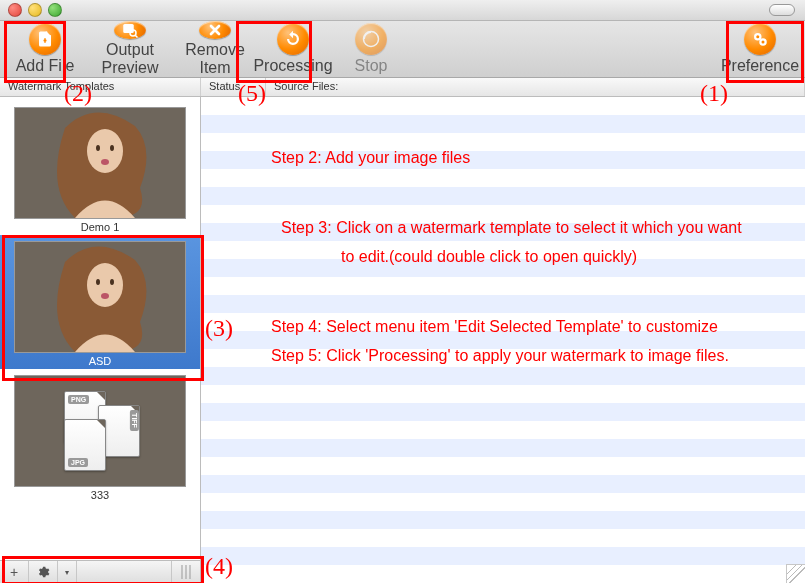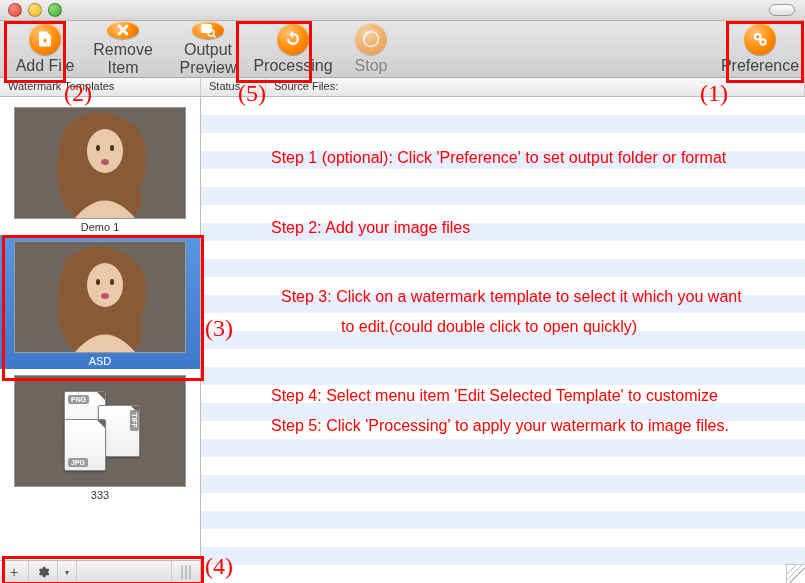--- a/index.html
+++ b/index.html
@@ -300,38 +300,38 @@
       <div class="tb-icon">
         <svg width="18" height="18" viewBox="0 0 24 24">
             <path d="M14 2H6a2 2 0 0 0-2 2v16a2 2 0 0 0 2 2h12a2 2 0 0 0 2-2V8z"></path>
             <path d="M14 2v6h6" fill="none" stroke="#fff" stroke-width="2"></path>
             <path d="M10 13h4v2h-4zM11 11h2v6h-2z" fill="#ff8a00"></path>
           </svg>
       </div>
       <span class="tb-label">Add File</span>
     </div>
 
-    <div class="toolbtn">
-      <div class="tb-icon">
-        <svg width="16" height="16" viewBox="0 0 24 24">
-            <path d="M18 6L6 18M6 6l12 12" stroke="#fff" stroke-width="4" stroke-linecap="round" fill="none"></path>
-          </svg>
-      </div>
-      <span class="tb-label">Remove Item</span>
-    </div>
-
     <div class="toolbtn wide">
       <div class="tb-icon">
         <svg width="18" height="18" viewBox="0 0 24 24">
             <rect x="3" y="4" width="14" height="12" rx="2" fill="#fff"></rect>
             <circle cx="16" cy="16" r="4" fill="none" stroke="#fff" stroke-width="2"></circle>
             <path d="M19 19l3 3" stroke="#fff" stroke-width="2"></path>
           </svg>
       </div>
       <span class="tb-label">Output Preview</span>
+    </div>
+
+    <div class="toolbtn">
+      <div class="tb-icon">
+        <svg width="16" height="16" viewBox="0 0 24 24">
+            <path d="M18 6L6 18M6 6l12 12" stroke="#fff" stroke-width="4" stroke-linecap="round" fill="none"></path>
+          </svg>
+      </div>
+      <span class="tb-label">Remove Item</span>
     </div>
 
     <div class="toolbtn">
       <div class="tb-icon">
         <svg width="18" height="18" viewBox="0 0 24 24">
             <path d="M12 4V1L7 6l5 5V7a5 5 0 1 1-5 5H4a8 8 0 1 0 8-8z" fill="#fff"></path>
           </svg>
       </div>
       <span class="tb-label">Processing</span>
     </div>
@@ -436,21 +436,20 @@
           <svg width="10" height="14" viewBox="0 0 10 14">
               <path d="M1 0v14M5 0v14M9 0v14" stroke="#999" stroke-width="1"></path>
             </svg>
         </div>
       </div>
     </div>
 
     <div class="main">
       <div class="stripes"></div>
       <div class="steps">
-        <p>Step 1 (optional): Click 'Preference' to set output folder or format</p>
         <p>Step 2: Add your image files</p>
         <p style="margin-bottom:8px;padding-left:10px">Step 3: Click on a watermark template to select it which you want</p>
         <p style="padding-left:70px">to edit.(could double click to open quickly)</p>
         <p style="margin-bottom:8px">Step 4: Select menu item 'Edit Selected Template' to customize</p>
         <p>Step 5: Click 'Processing' to apply your watermark to image files.</p>
       </div>
       <div class="status-grip"></div>
     </div>
 
   </div>

